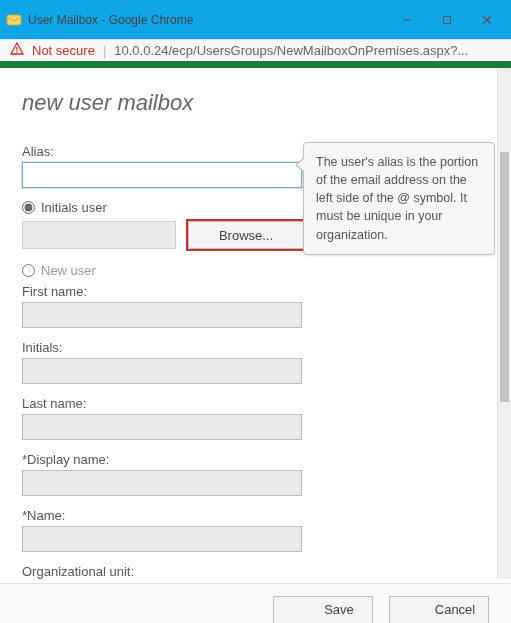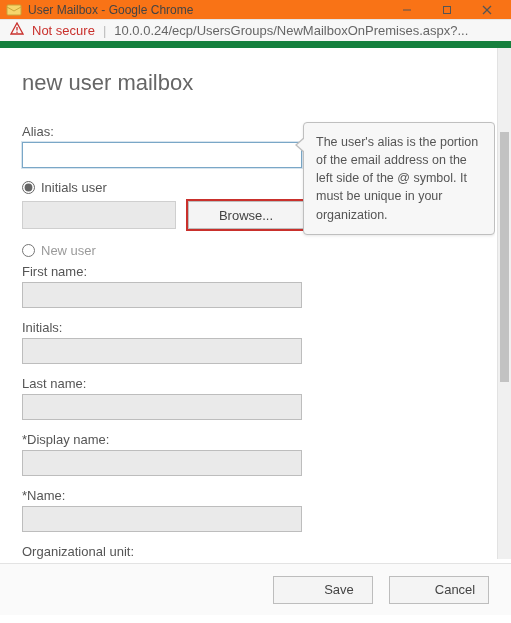--- a/index.html
+++ b/index.html
@@ -8,22 +8,22 @@
       background: #fff;
       width: 511px;
       height: 623px;
       overflow: hidden;
       font-size: 13px;
       color: #333;
     }
 
     
     .titlebar {
-      height: 20px;
-      background: #f97316;
+      height: 40px;
+      background: #0ea5e9;
       border-bottom: 1px solid #e5e5e5;
       display: flex;
       align-items: center;
       padding: 0 4px 0 6px;
     }
     .titlebar .win-icon {
       width: 16px; height: 16px;
       margin-right: 6px;
       display: inline-flex; align-items: center; justify-content: center;
     }
@@ -81,20 +81,21 @@
       top: 84px; height: 250px;
       background: #c2c2c2;
       border-radius: 0;
     }
 
     h1.page-title {
       font-weight: 300;
       font-size: 22px;
       color: #666;
       margin-bottom: 28px;
+      font-style: italic;
     }
 
     .field { margin-bottom: 12px; }
     .field-label { color: #555; font-size: 13px; margin-bottom: 3px; display: block; }
 
     input[type=text].txt {
       width: 280px;
       height: 26px;
       border: 1px solid #bdbdbd;
       background: #fff;

